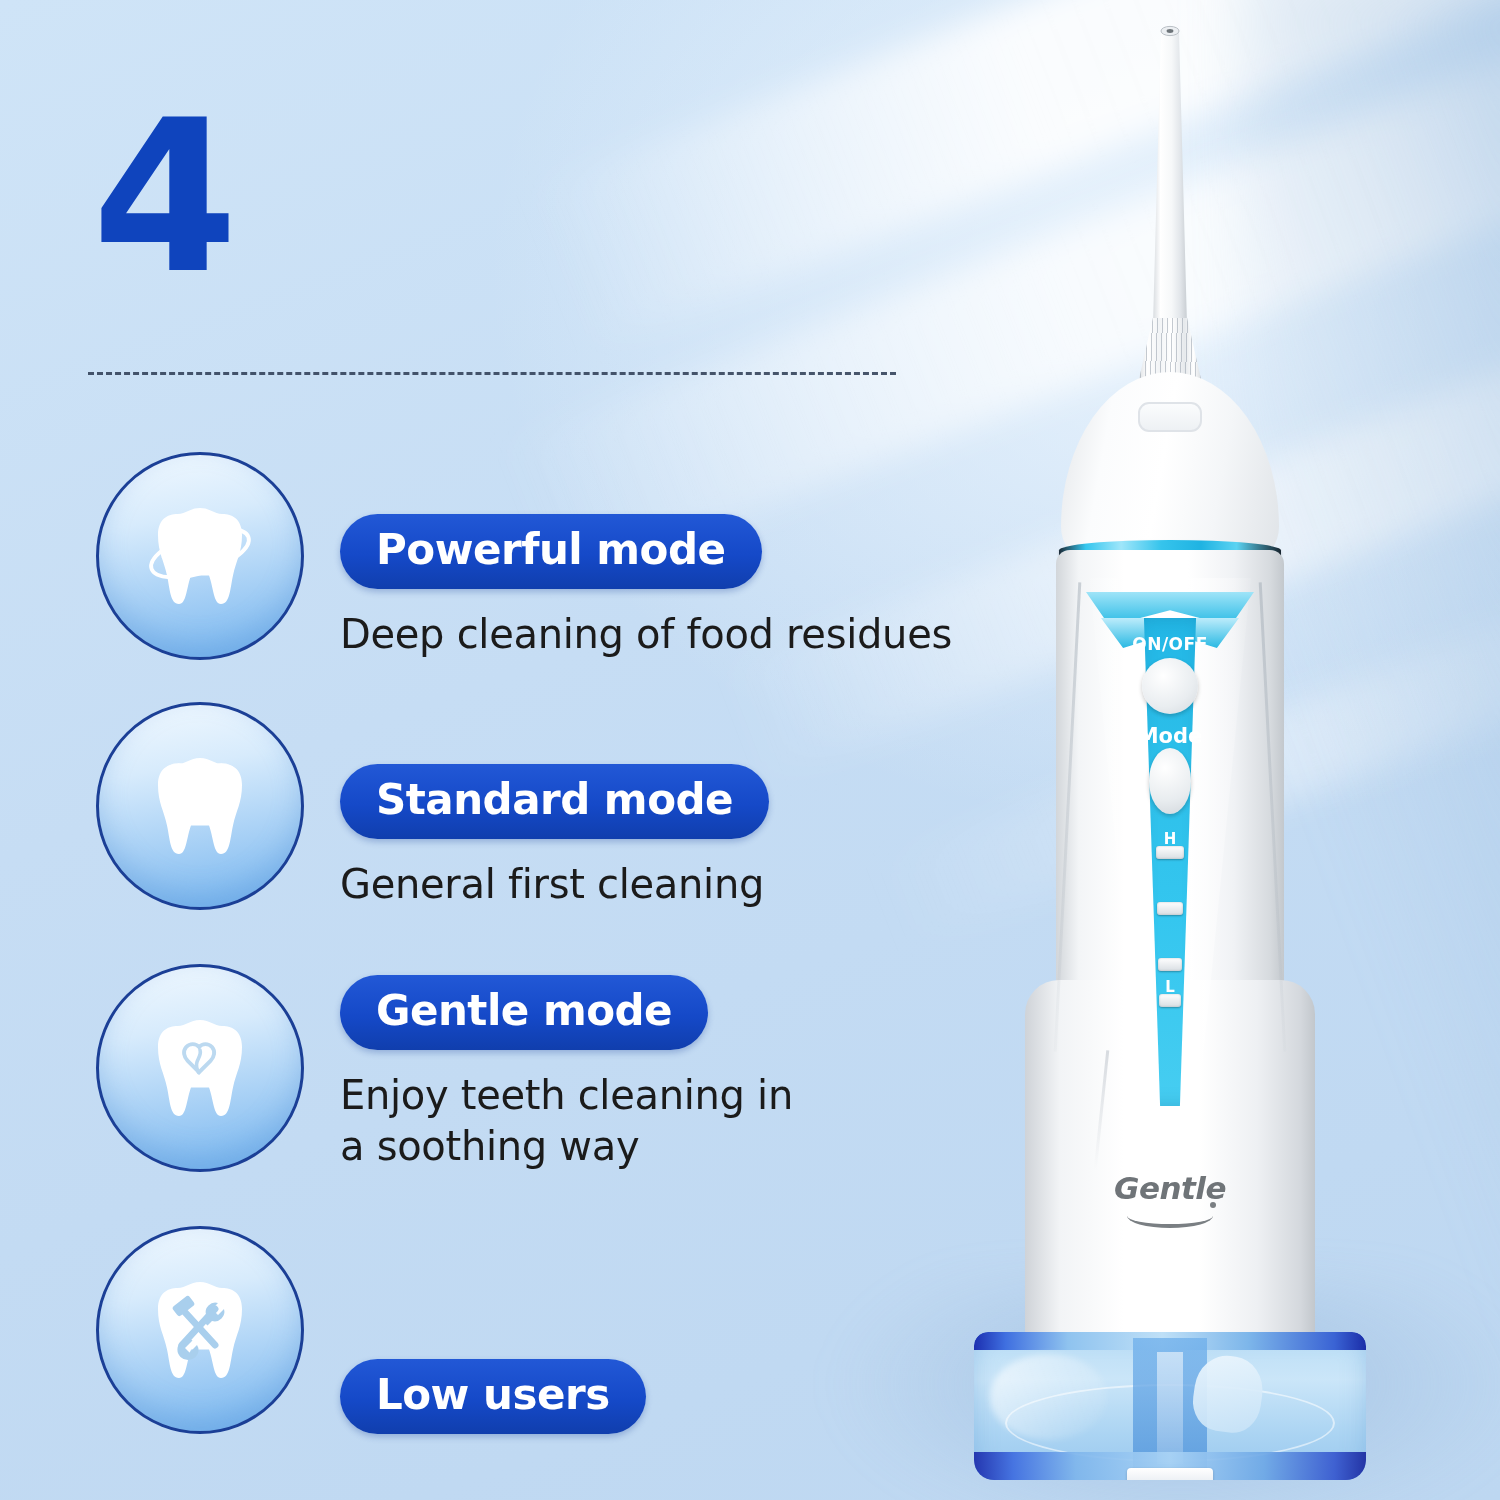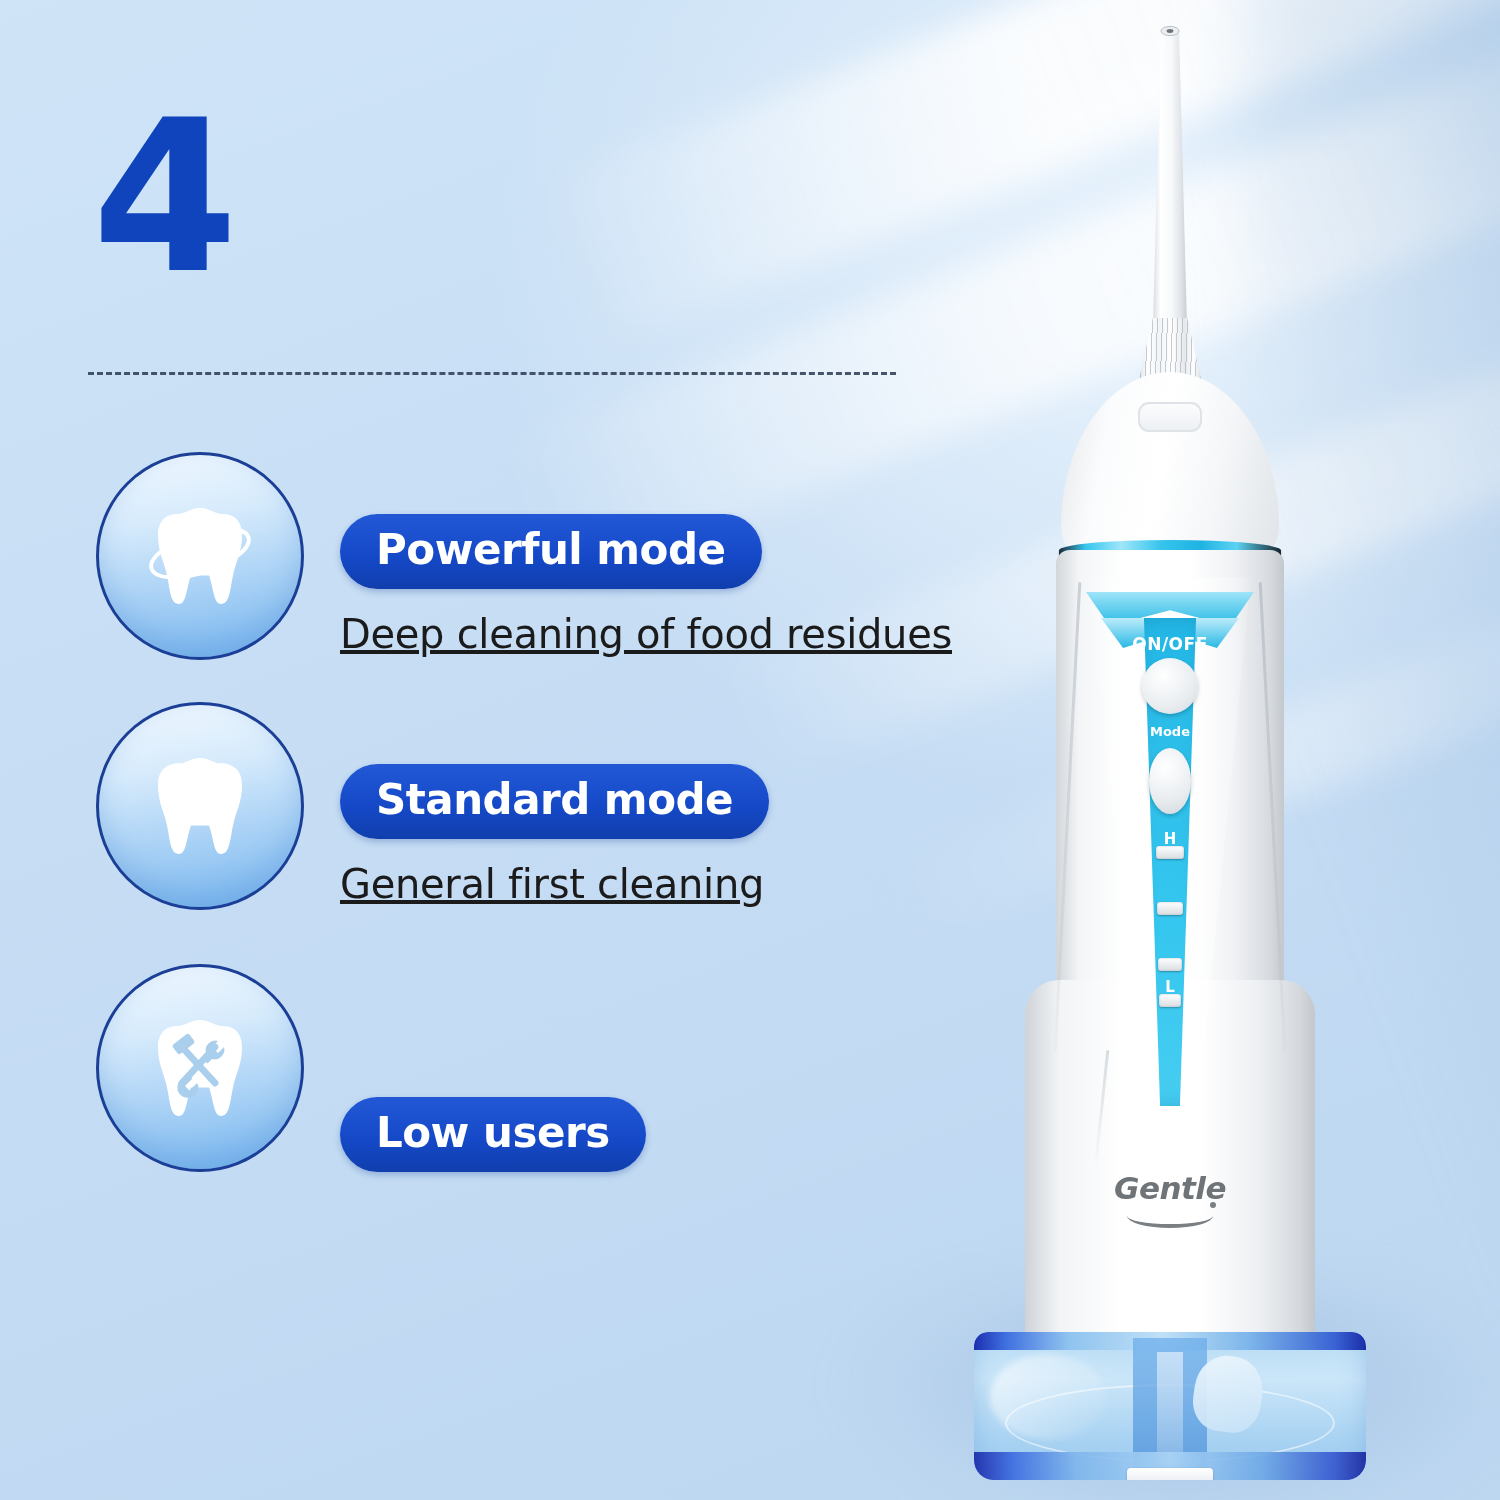--- a/index.html
+++ b/index.html
@@ -73,21 +73,21 @@
     color:#ffffff;border-radius:999px;
     padding:13px 36px 16px 36px;
     font-size:42px;line-height:46px;font-weight:700;letter-spacing:-.5px;
     box-shadow:0 3px 6px rgba(20,60,150,.28);
     white-space:nowrap;
   }
   .desc{
     margin-top:20px;color:#1b1b1b;font-size:40px;line-height:51px;font-weight:400;
     letter-spacing:-.3px;max-width:700px;
   }
-  .desc .l{display:block;white-space:nowrap;text-decoration:underline;}
+  .desc .l{display:block;white-space:nowrap;}
 
   
   .device{position:absolute;left:905px;top:0;width:530px;height:1500px;}
 
   .nozzle{position:absolute;left:50%;top:22px;transform:translateX(-50%);}
   .collar{position:absolute;left:50%;top:318px;transform:translateX(-50%);
     width:66px;height:70px;
     background:linear-gradient(90deg,#d6dade 0%,#ffffff 16%,#f2f4f6 34%,#ffffff 52%,#e6e9ec 72%,#ffffff 86%,#cfd4d9 100%);
     clip-path:polygon(24% 0,76% 0,100% 100%,0 100%);
   }
@@ -130,21 +130,21 @@
   .chev2{top:40px;width:138px;height:30px;
     background:linear-gradient(180deg,#bdecfb,#2ab9e3);
     clip-path:polygon(0 0,100% 0,84% 100%,50% 52%,16% 100%);}
   .strip{position:absolute;left:50%;top:40px;transform:translateX(-50%);
     width:62px;height:488px;
     background:linear-gradient(180deg,#23b7e6 0%,#2ec0ea 32%,#34c6ef 60%,#46cdf1 100%);
     clip-path:polygon(8% 0,92% 0,66% 100%,34% 100%);
     box-shadow:inset 0 0 18px rgba(10,90,130,.25);}
   .panel-txt{position:absolute;left:0;right:0;text-align:center;color:#ffffff;font-weight:700;}
   .t-onoff{top:56px;font-size:17px;letter-spacing:.5px;}
-  .t-mode{top:146px;font-size:13px;}
+  .t-mode{top:146px;font-size:21px;}
   .t-h{top:252px;font-size:15px;}
   .t-l{top:400px;font-size:15px;}
   .btn-round{position:absolute;left:50%;top:80px;transform:translateX(-50%);
     width:56px;height:56px;border-radius:50%;
     background:radial-gradient(circle at 38% 32%,#ffffff,#e9edf0 60%,#d3d8dd 100%);
     box-shadow:0 2px 4px rgba(0,0,0,.22);}
   .btn-oval{position:absolute;left:50%;top:170px;transform:translateX(-50%);
     width:42px;height:66px;border-radius:50%;
     background:radial-gradient(circle at 38% 30%,#ffffff,#e8ecef 62%,#d2d7dc 100%);
     box-shadow:0 2px 4px rgba(0,0,0,.22);}
@@ -238,20 +238,36 @@
         </svg>
       </div>
       <div class="rtext">
         <div class="pill">Standard mode</div>
         <div class="desc">
           <span class="l">General first cleaning</span>
         </div>
       </div>
     </div>
 
+    <div class="row r3">
+      <div class="badge">
+        <svg width="150" height="150" viewBox="0 0 100 100">
+          <path d="M50 18c-7 0-9 4-15 4s-13 3-13 14c0 12 4 17 6 27 2 9 2 19 8 19 5 0 5-11 8-19h12c3 8 3 19 8 19 6 0 6-10 8-19 2-10 6-15 6-27 0-11-7-14-13-14s-8-4-15-4z" fill="#ffffff"></path>
+          <path d="M58 36c-2.4-2.6-6.4-2.6-8.6 0-2.2-2.6-6.2-2.6-8.6 0-2.4 2.8-1.6 6.6 1 9.2l7.6 7.6 7.6-7.6c2.6-2.6 3.4-6.4 1-9.2z" fill="none" stroke="#bcd9f0" stroke-width="2.6"></path>
+          <path d="M50 38c1 3-1 5-2 8s0 5 1 7" fill="none" stroke="#bcd9f0" stroke-width="2.4" stroke-linecap="round"></path>
+        </svg>
+      </div>
+      <div class="rtext">
+        <div class="pill">Gentle mode</div>
+        <div class="desc">
+          <span class="l">Enjoy teeth cleaning in</span>
+          <span class="l">a soothing way</span>
+        </div>
+      </div>
+    </div>
 
     <div class="row r4">
       <div class="badge">
         <svg width="150" height="150" viewBox="0 0 100 100">
           <path d="M50 18c-7 0-9 4-15 4s-13 3-13 14c0 12 4 17 6 27 2 9 2 19 8 19 5 0 5-11 8-19h12c3 8 3 19 8 19 6 0 6-10 8-19 2-10 6-15 6-27 0-11-7-14-13-14s-8-4-15-4z" fill="#ffffff"></path>
           <g stroke="#a9cfed" stroke-width="4.6" stroke-linecap="round" fill="none">
             <line x1="38" y1="36" x2="60" y2="60"></line>
             <line x1="60" y1="36" x2="38" y2="60"></line>
           </g>
           <rect x="32" y="30" width="14" height="8" rx="2" fill="#a9cfed" transform="rotate(-38 39 34)"></rect>

